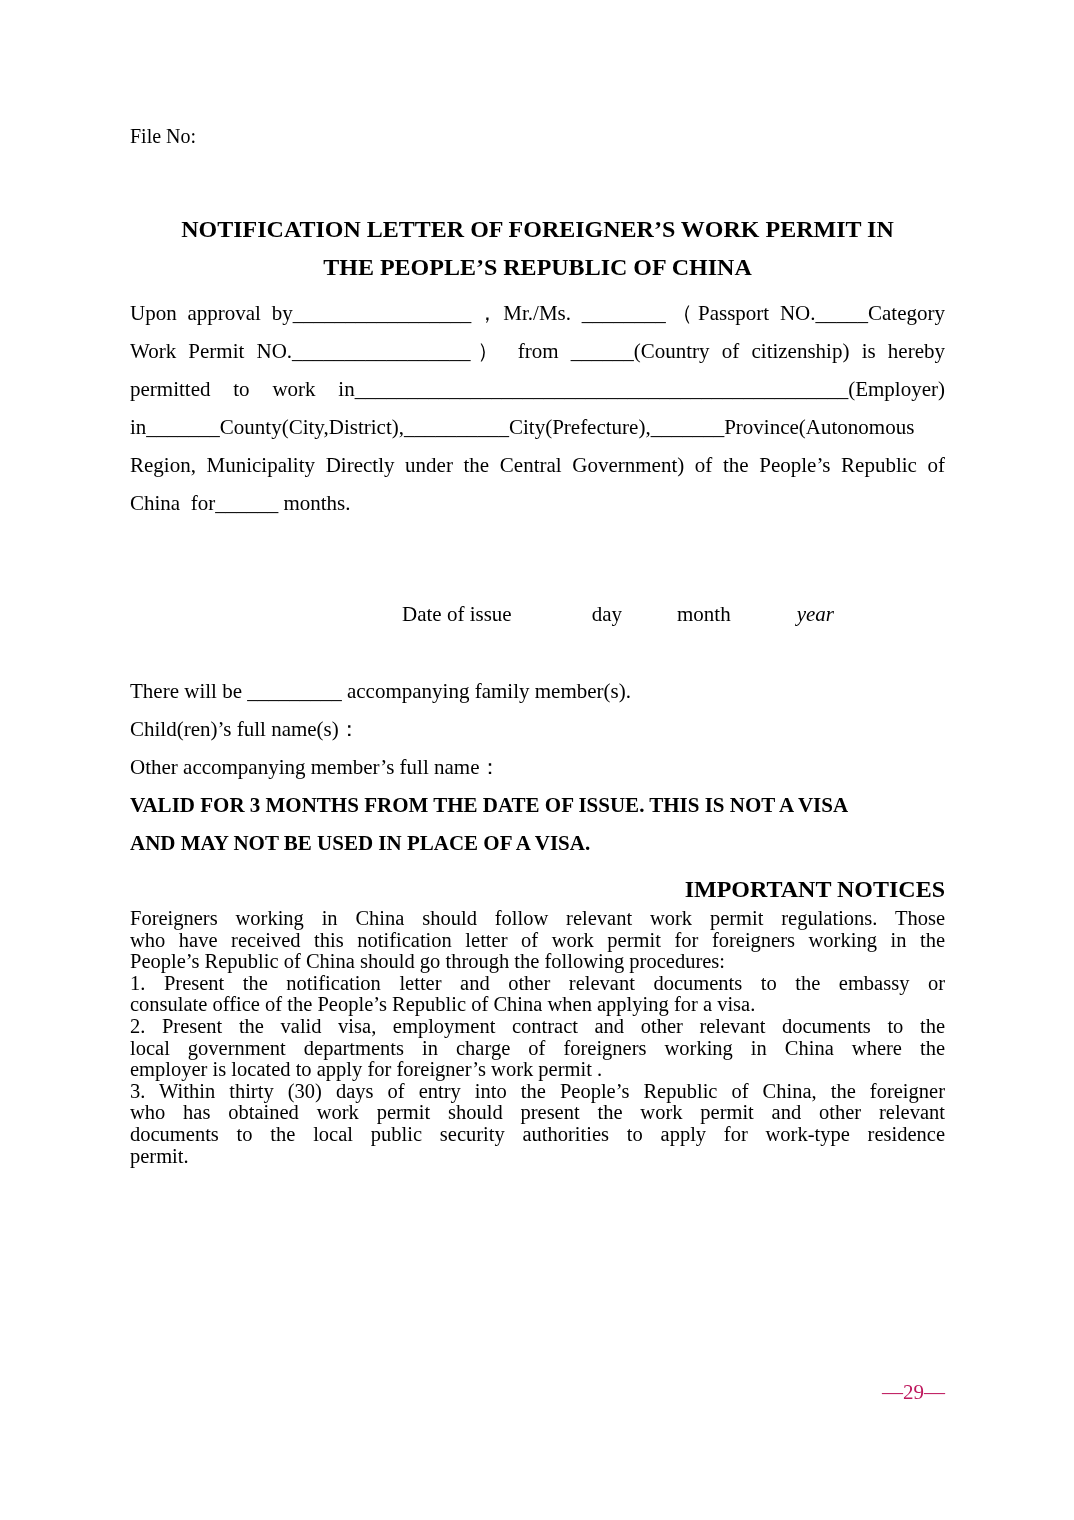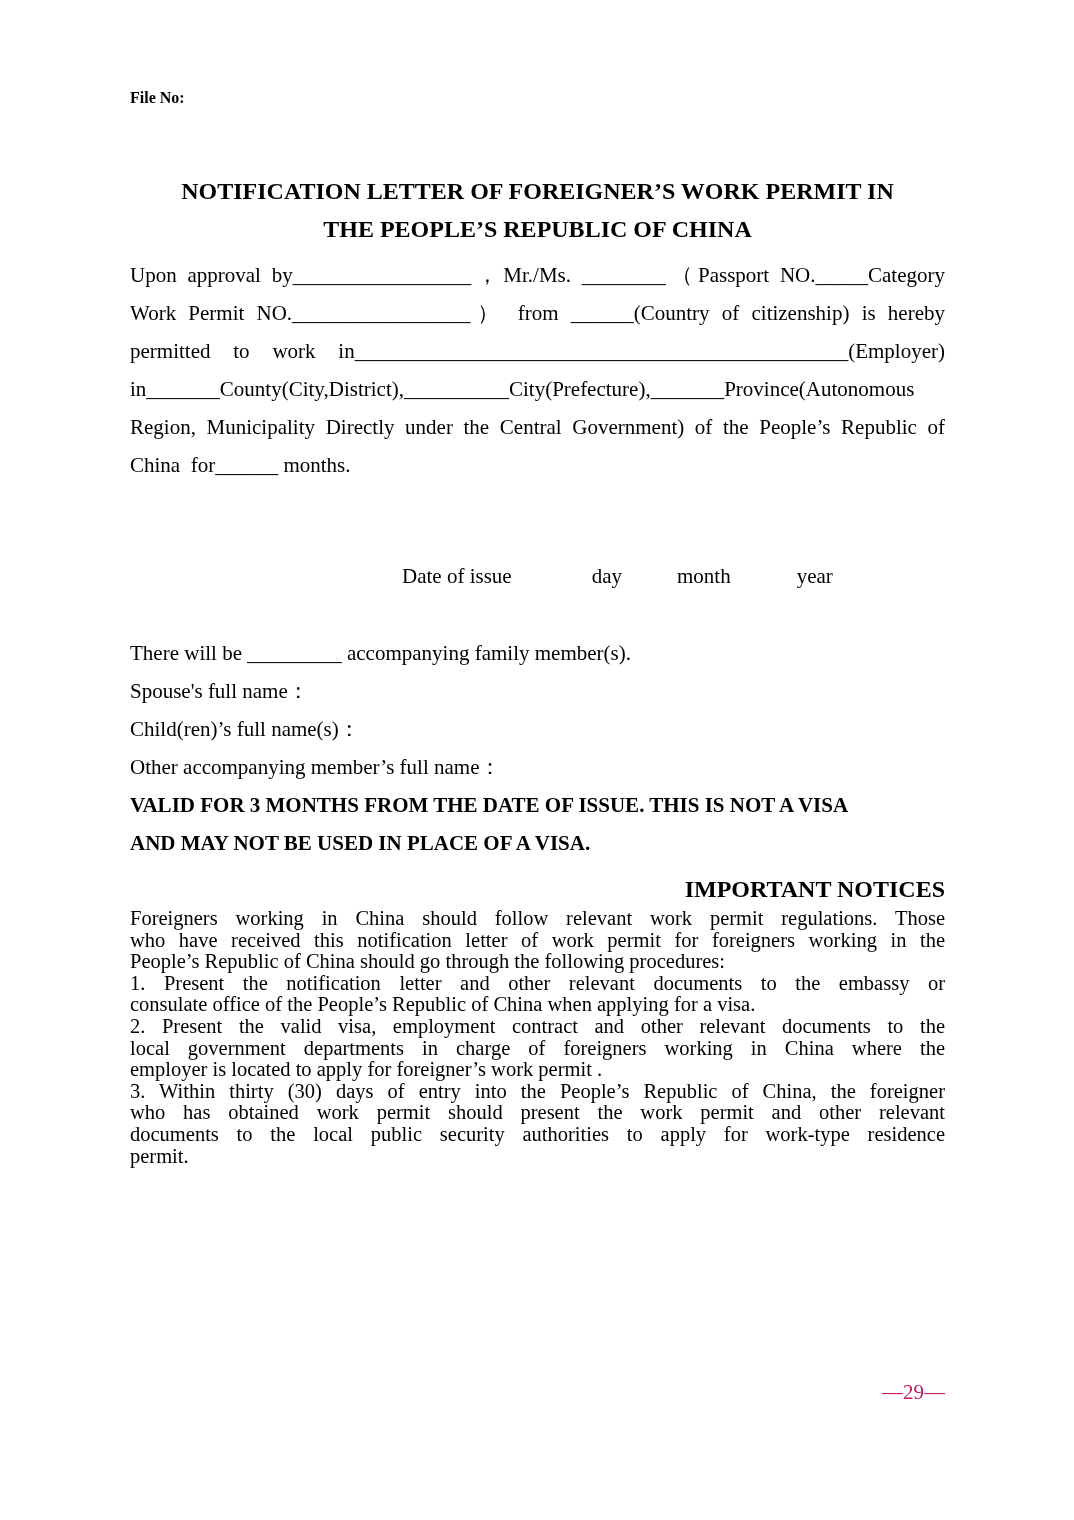--- a/index.html
+++ b/index.html
@@ -14,24 +14,23 @@
     box-sizing: border-box;
     overflow: hidden;
   }
   .content {
     position: absolute;
     left: 130px;
     top: 0;
     width: 815px;
   }
   .file-no {
-    margin-top: 82px;
-    font-size: 16px;
+    margin-top: 120px;
+    font-size: 20px;
     line-height: 32px;
-    font-weight: bold;
   }
   .doc-title {
     margin-top: 58px;
     font-size: 24px;
     font-weight: bold;
     text-align: center;
     line-height: 38px;
   }
   .subtitle {
     margin-top: 8px;
@@ -53,21 +52,21 @@
   .date-line {
     margin-top: 76px;
     font-size: 21px;
     line-height: 32px;
     padding-left: 272px;
     white-space: nowrap;
   }
   .date-line span { display: inline-block; }
   .date-line .g-day   { margin-left: 80px; }
   .date-line .g-month { margin-left: 55px; }
-  .date-line .g-year  { margin-left: 66px; }
+  .date-line .g-year  { margin-left: 66px; font-style: italic; }
   .family {
     margin-top: 42px;
     font-size: 21px;
   }
   .family-line { line-height: 38px; }
   .validity {
     font-size: 21px;
     font-weight: bold;
   }
   .validity-line { line-height: 38px; }
@@ -114,21 +113,20 @@
       <div class="body-line jline">permitted to work in_______________________________________________(Employer)</div>
       <div class="body-line jline">in_______County(City,District),__________City(Prefecture),_______Province(Autonomous</div>
       <div class="body-line jline">Region, Municipality Directly under the Central Government) of the People’s Republic of</div>
       <div class="body-line">China&nbsp; for______ months.</div>
     </div>
 
     <div class="date-line"><span>Date of issue</span><span class="g-day">day</span><span class="g-month">month</span><span class="g-year">year</span></div>
 
     <div class="family">
       <div class="family-line">There will be _________ accompanying family member(s).</div>
-      <div class="family-line">Spouse's full name：</div>
       <div class="family-line">Child(ren)’s full name(s)：</div>
       <div class="family-line">Other accompanying member’s full name：</div>
     </div>
 
     <div class="validity">
       <div class="validity-line">VALID FOR 3 MONTHS FROM THE DATE OF ISSUE. THIS IS NOT A VISA</div>
       <div class="validity-line">AND MAY NOT BE USED IN PLACE OF A VISA.</div>
     </div>
 
     <div class="notices-heading">IMPORTANT NOTICES</div>

